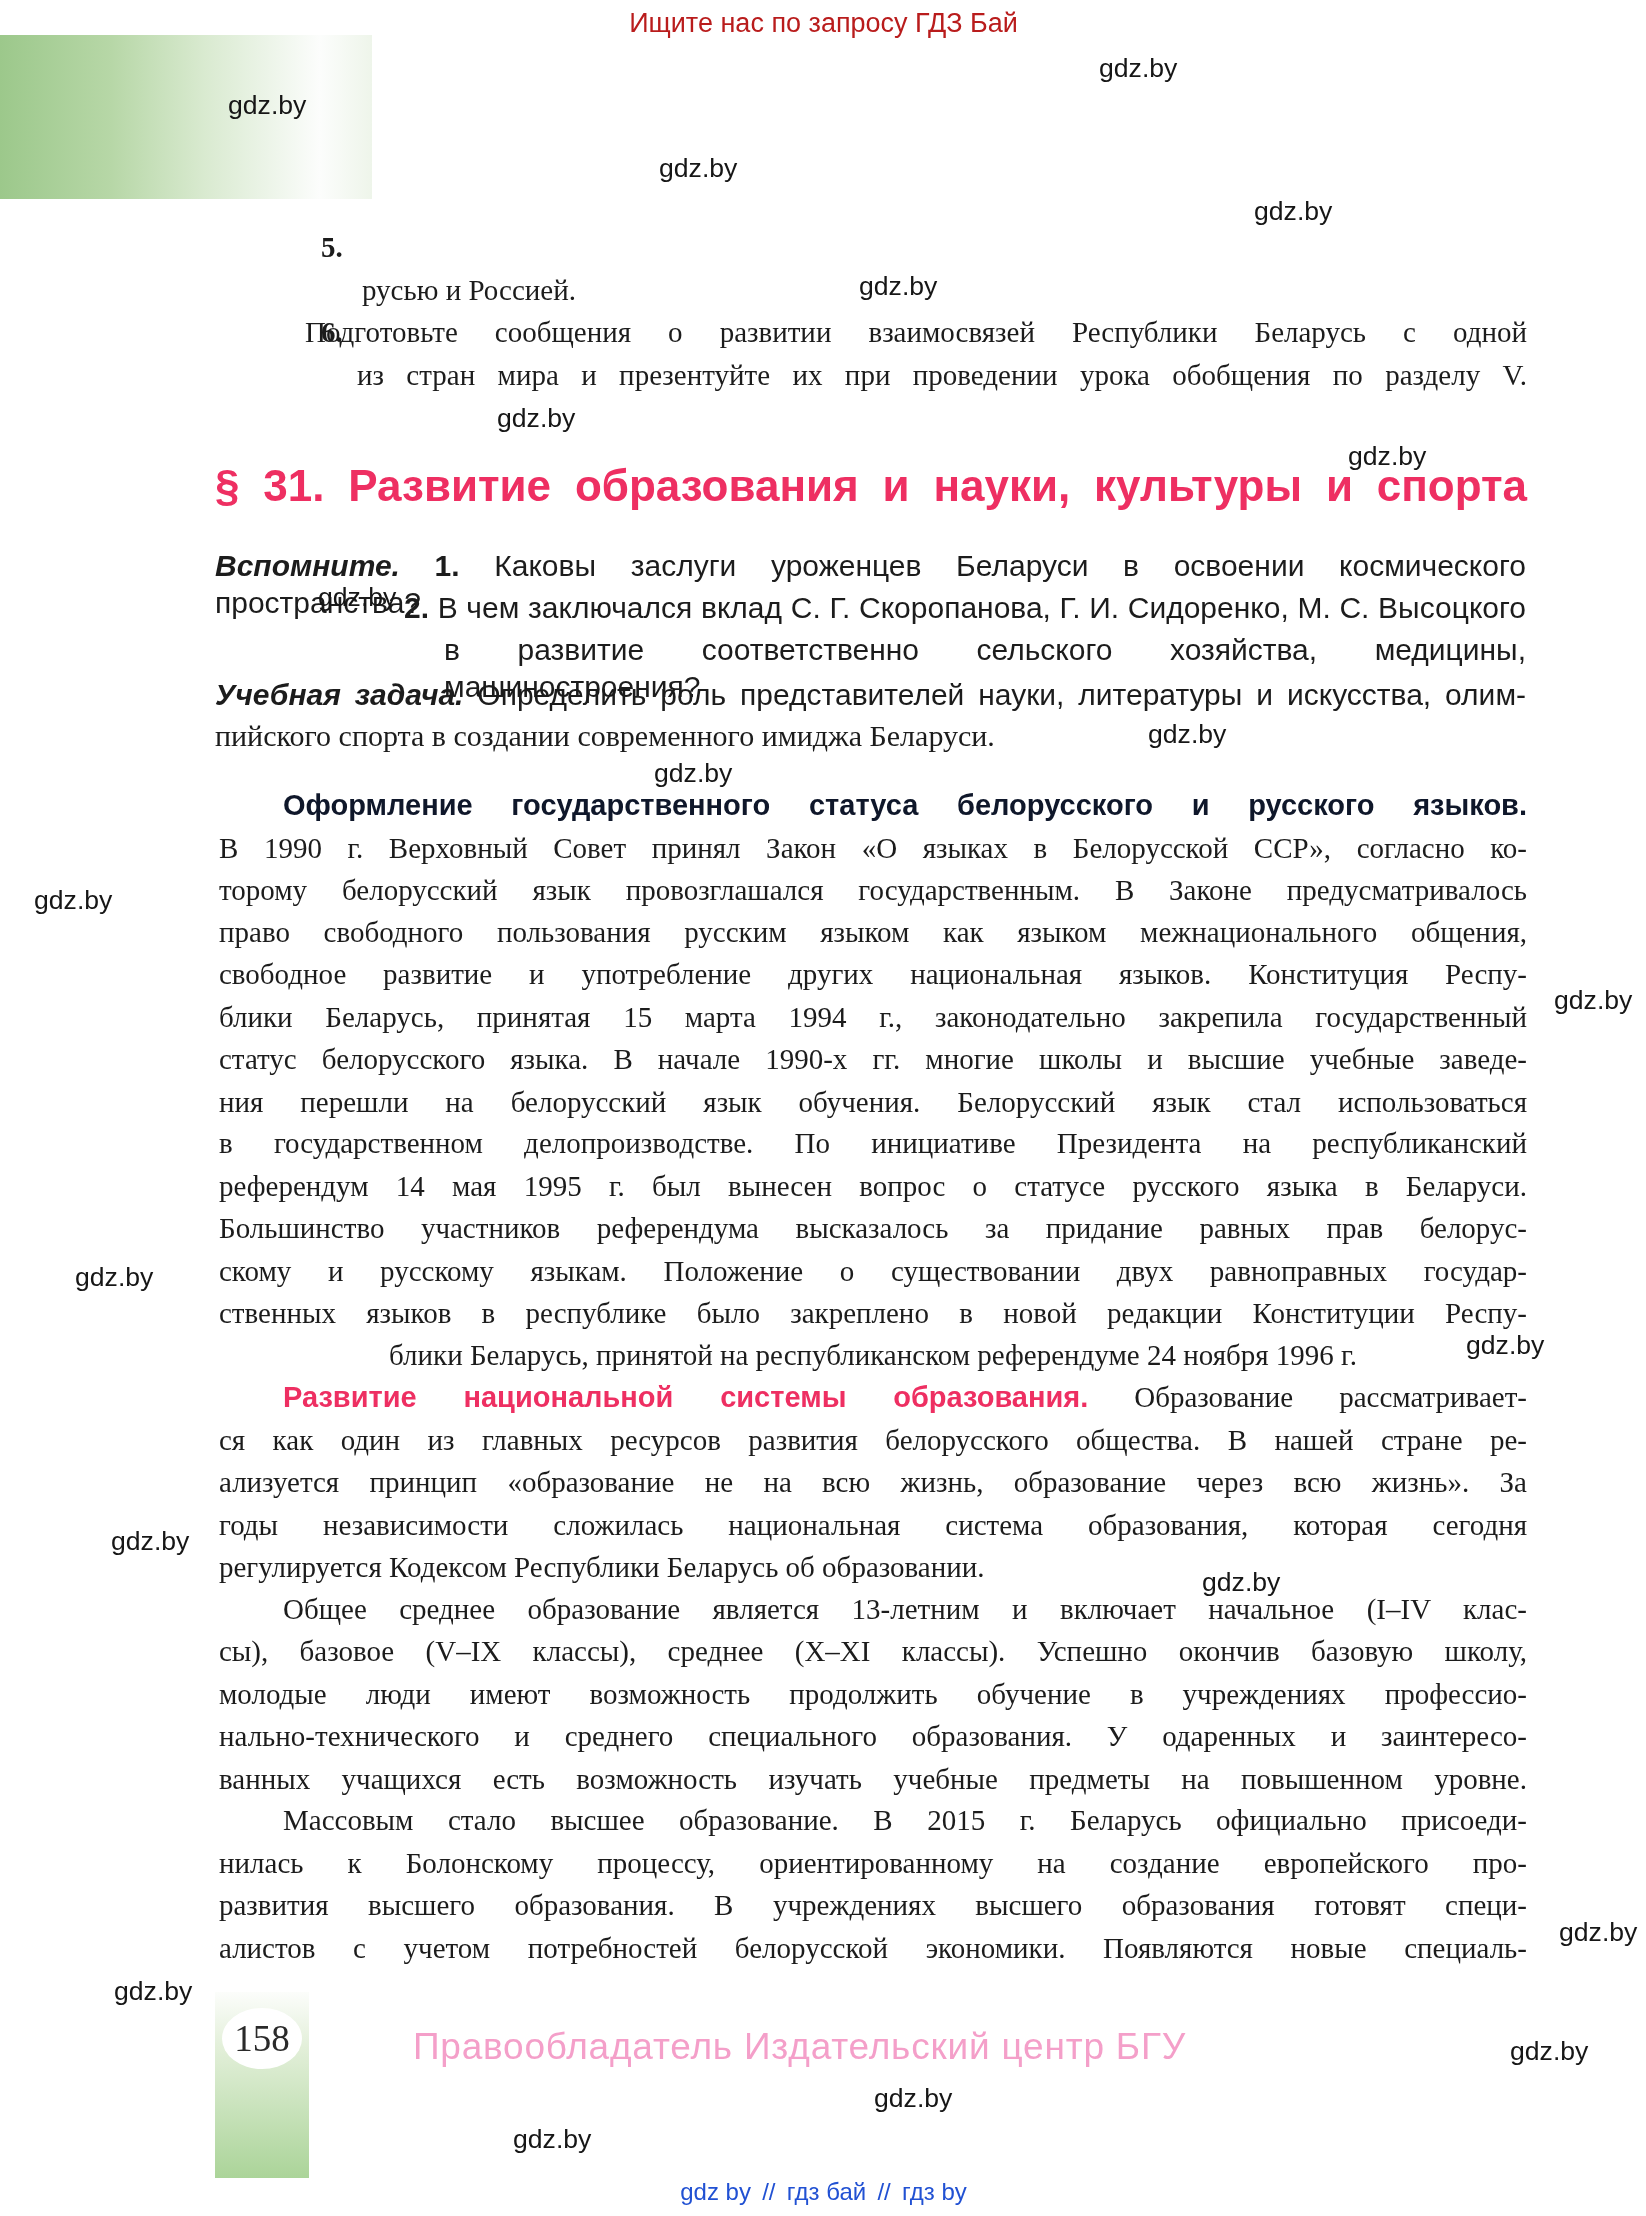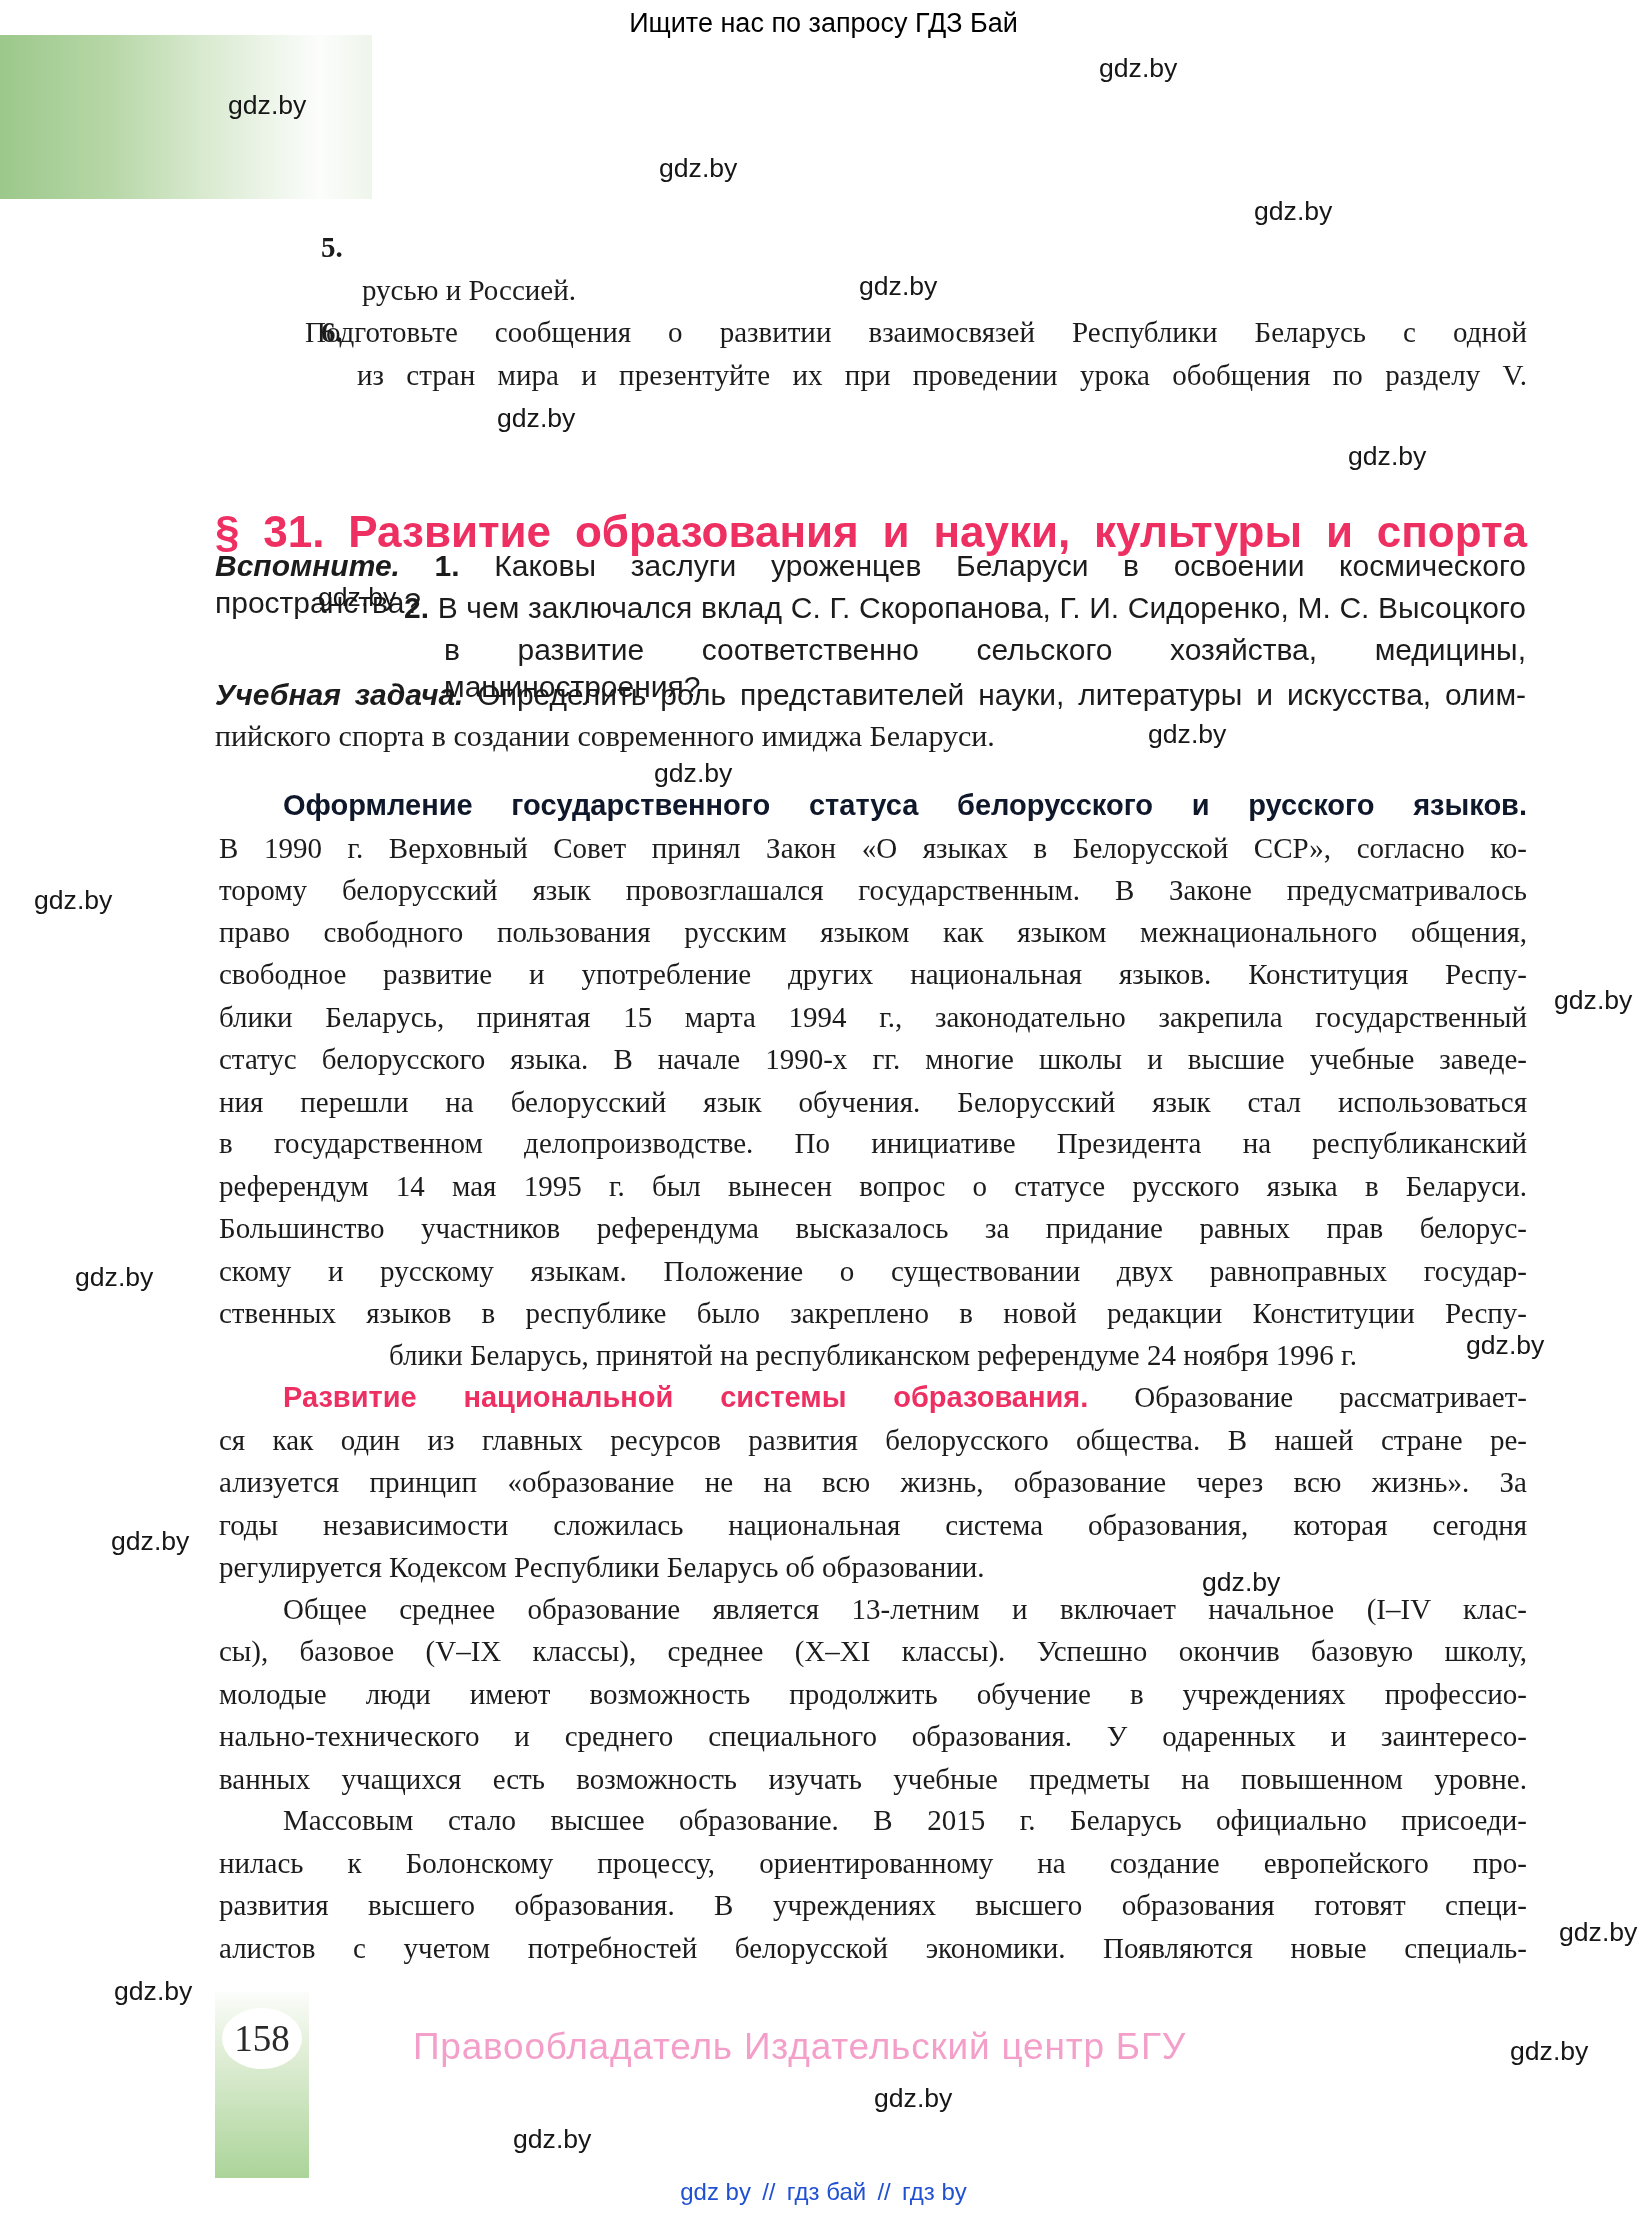--- a/index.html
+++ b/index.html
@@ -34,40 +34,40 @@
   .seg-bi{font-weight:700;font-style:italic;}
   .seg-pk{font-family:"Liberation Sans",sans-serif;font-weight:700;}
 </style>
 </head>
 <body>
 
 <div class="page">
 
   <div class="bar-top"></div>
 
-  <div class="promo" style="color: #000000;">Ищите нас по запросу ГДЗ Бай</div>
+  <div class="promo" style="color: #b91c1c;">Ищите нас по запросу ГДЗ Бай</div>
 
   <div>
       <div class="block f-serif" style="left: 219px; top: 230px; width: 1308px; font-size: 29px;">
         <div class="line" style="top: 0px;">
           <span class="num" style="left: 102px;">5.</span>
         </div>
         <div class="line" style="top: 43px;">
           <div class="lt" style="margin-left: 143px;"><span>русью и Россией.</span></div>
         </div>
         <div class="line" style="top: 85px;">
           <span class="num" style="left: 102px;">6.</span>
           <div class="lt j" style="margin-left: 86px;"><span>Подготовьте сообщения о развитии взаимосвязей Республики Беларусь с одной</span></div>
         </div>
         <div class="line" style="top: 128px;">
           <div class="lt j" style="margin-left: 138px;"><span>из стран мира и презентуйте их при проведении урока обобщения по разделу V.</span></div>
         </div>
       </div>
       <div class="block f-sans" style="left: 215px; top: 459px; width: 1312px; font-size: 44px; font-weight: 700; color: rgb(238, 47, 98);">
-        <div class="line" style="top: 0px; margin-top: 46px;">
+        <div class="line" style="top: 0px;">
           <div class="lt j"><span>§ 31. Развитие образования и науки, культуры и спорта</span></div>
         </div>
       </div>
       <div class="block f-sans" style="left: 215px; top: 548px; width: 1311px; font-size: 30px;">
         <div class="line" style="top: 0px;">
           <div class="lt j"><span class="seg-bi">Вспомните.</span><span> </span><span class="seg-b">1.</span><span> Каковы заслуги уроженцев Беларуси в освоении космического пространства?</span></div>
         </div>
         <div class="line" style="top: 42px;">
           <div class="lt j" style="margin-left: 189px;"><span class="seg-b">2.</span><span> В чем заключался вклад С. Г. Скоропанова, Г. И. Сидоренко, М. С. Высоцкого</span></div>
         </div>

